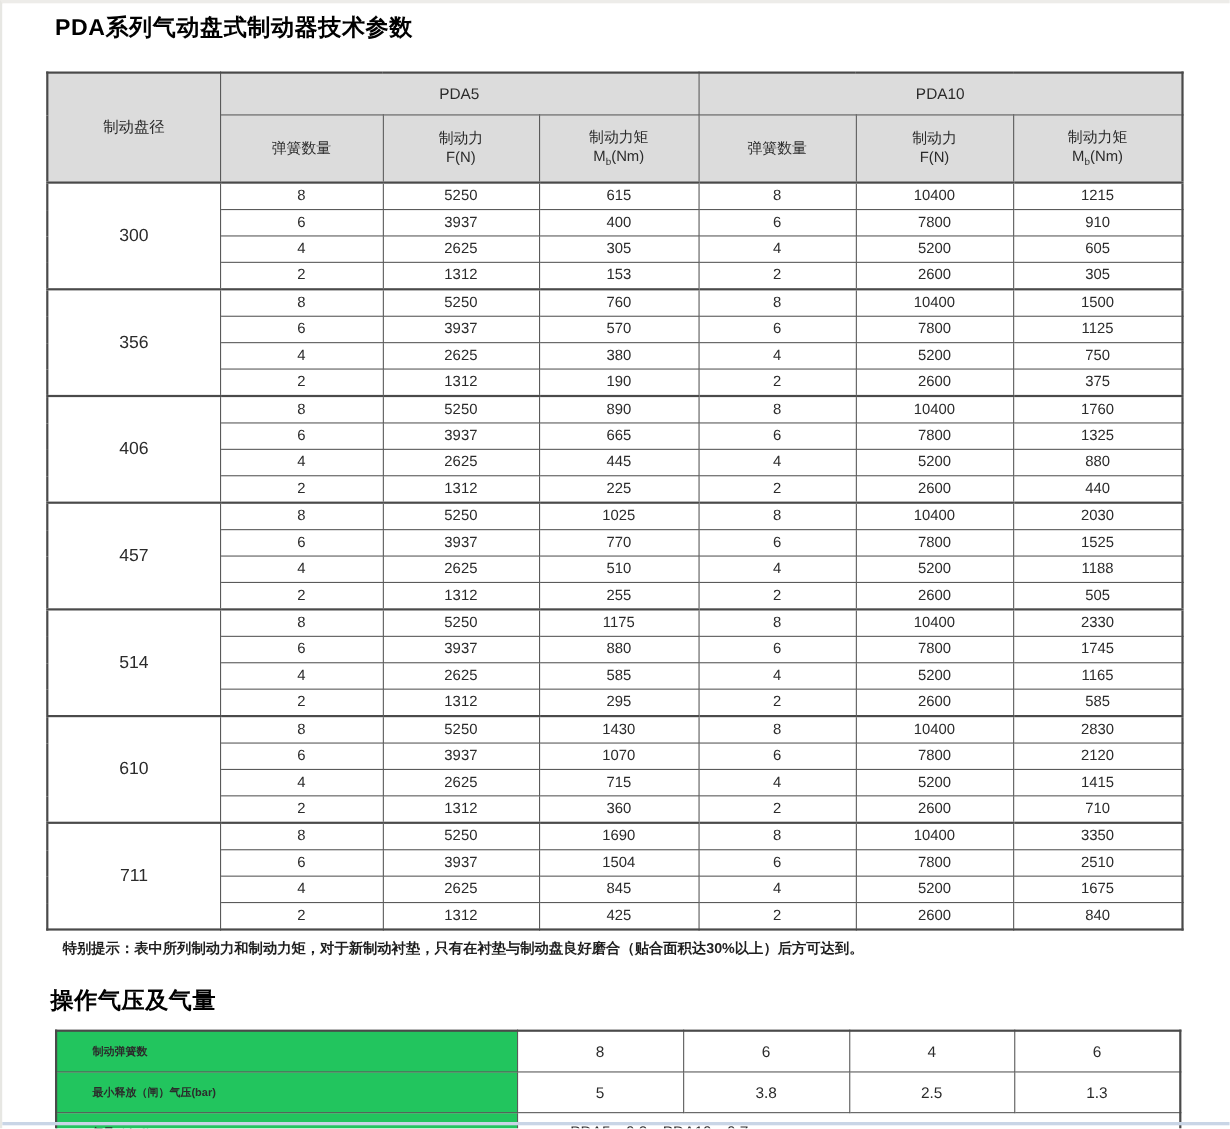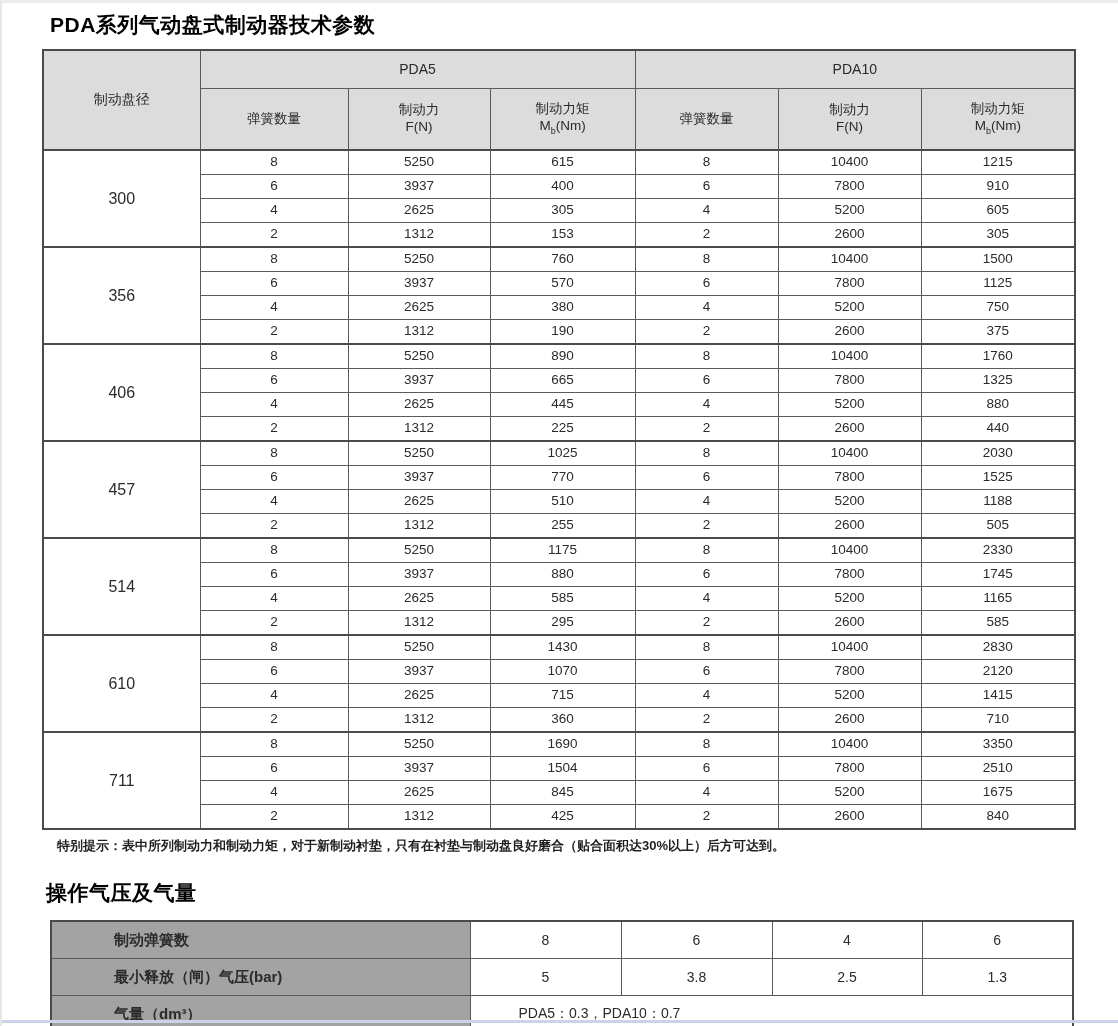--- a/index.html
+++ b/index.html
@@ -8,21 +8,21 @@
     width:1118px;height:1026px;
     background:#ffffff;
     font-family:"Liberation Sans","DejaVu Sans",sans-serif;
     color:#222;
     overflow:hidden;
     border-top:3px solid #edece9;
     border-left:2px solid #e7e7e3;
     box-sizing:border-box;
   }
   .section-title{
-    margin:8px 0 10px 48px;
+    margin:8px 0 26px 48px;
     font-size:21px;
     font-weight:bold;
     color:#000;
     letter-spacing:0.5px;
   }
   .section-title.second{ margin:24px 0 13px 44px; }
 
   table{ border-collapse:collapse; table-layout:fixed; }
 
   
@@ -69,25 +69,25 @@
     border:1px solid #5a5a5a;
     height:36px;
     font-size:14px;
     text-align:center;
     vertical-align:middle;
     color:#2b2b2b;
     background:#fff;
     padding:0;
   }
   .press td.lbl{
-    background:#a3a3a3;
+    background:#22c55e;
     text-align:left;
-    padding-left:62px;
+    padding-left:32px;
     font-weight:600;
-    font-size:15px;
+    font-size:10px;
   }
   .press td.left{
     text-align:left;
     padding-left:48px;
   }
 
   .bottom-accent{
     position:absolute;
     left:0;right:0;bottom:3px;
     height:3px;

